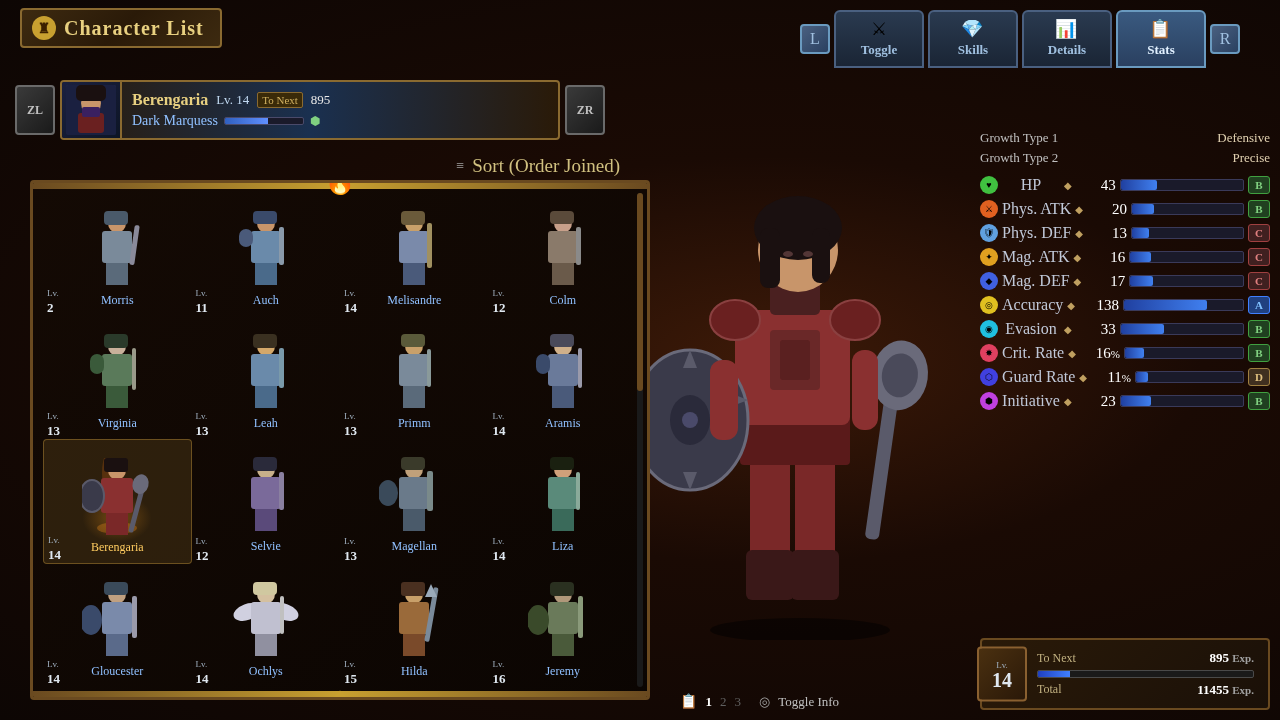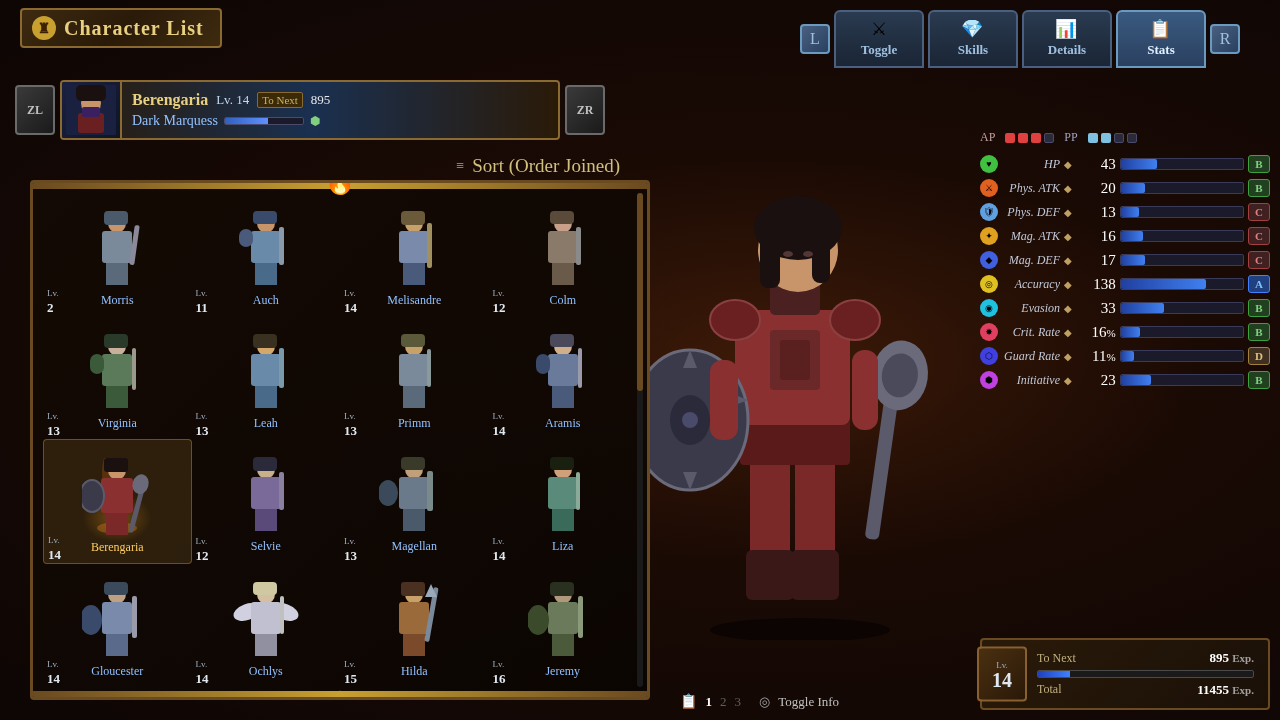--- a/index.html
+++ b/index.html
@@ -422,24 +422,23 @@
     .stat-icon-matk { background: #e0a020; }
     .stat-icon-mdef { background: #4060e0; }
     .stat-icon-acc { background: #e0c020; }
     .stat-icon-eva { background: #20c0e0; }
     .stat-icon-crit { background: #e04060; }
     .stat-icon-guard { background: #4040e0; }
     .stat-icon-init { background: #c040e0; }
 
     .stat-name {
       color: #c0c8d8;
-      font-size: 12px;
+      font-size: 16px;
       min-width: 58px;
-      text-align: right;
-      font-style: italic;
+      text-align: center;
     }
 
     .stat-arrow {
       color: #c0a060;
       font-size: 10px;
     }
 
     .stat-value {
       color: #ffffff;
       font-size: 15px;
@@ -1081,37 +1080,31 @@
 
     <ellipse cx="245" cy="255" rx="28" ry="35" fill="#6a6a7a" transform="rotate(8,245,290)"></ellipse>
     <ellipse cx="245" cy="255" rx="18" ry="22" fill="#4a4a5a" transform="rotate(8,245,290)"></ellipse>
 
     <rect x="202" y="230" width="26" height="80" rx="12" fill="#8a3030"></rect>
   </svg>
 </div>
 
 <div class="stats-panel">
 
-
-  <div class="ap-pp-row">
-    <span class="ap-label">AP</span>
-    <div class="gem-row">
-      <div class="gem gem-red"></div>
-      <div class="gem gem-red"></div>
-      <div class="gem gem-red"></div>
-      <div class="gem gem-empty"></div>
-    </div>
-    <span class="pp-label">PP</span>
-    <div class="gem-row">
-      <div class="gem gem-diamond"></div>
-      <div class="gem gem-diamond"></div>
-      <div class="gem gem-empty"></div>
-      <div class="gem gem-empty"></div>
+  <div class="growth-section">
+    <div class="growth-row">
+      <span class="growth-label">Growth Type 1</span>
+      <span class="growth-value">Defensive</span>
+    </div>
+    <div class="growth-row">
+      <span class="growth-label">Growth Type 2</span>
+      <span class="growth-value">Precise</span>
     </div>
   </div>
+
 
   <div id="stat-rows-container">
       <div class="stat-row">
       <div class="stat-icon stat-icon-hp" style="font-size:9px;">♥</div>
       <span class="stat-name">HP</span>
       <span class="stat-arrow">◆</span>
       <span class="stat-value">43<span class="stat-percent"></span></span>
       <div class="stat-bar-container">
         <div class="stat-bar-fill" style="width:30%;"></div>
       </div>

